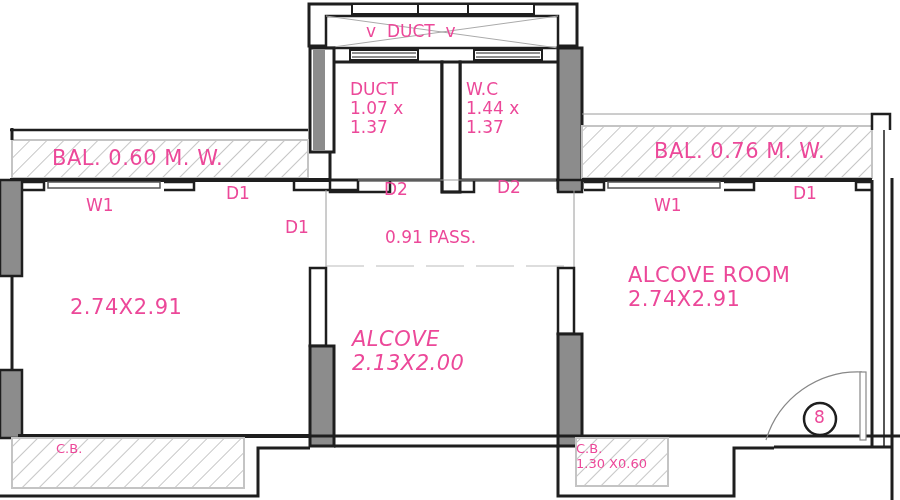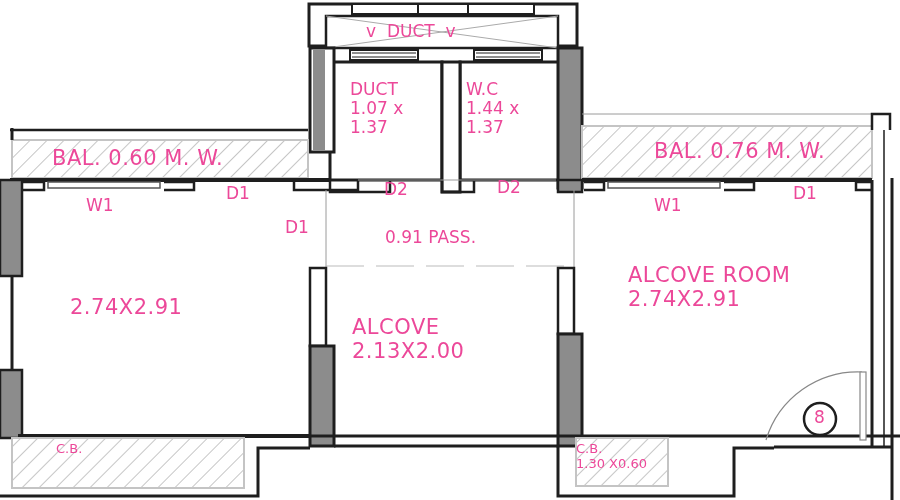--- a/index.html
+++ b/index.html
@@ -149,21 +149,21 @@
 <div class="lbl door-lbl" style="left:497px;top:178px;">D2</div>
 <div class="lbl door-lbl" style="left:654px;top:196px;">W1</div>
 <div class="lbl door-lbl" style="left:793px;top:184px;">D1</div>
 
 <div class="lbl small" style="left:385px;top:228px;">0.91 PASS.</div>
 
 <div class="lbl room-name" style="left:70px;top:296px;width:200px;">
   <div>2.74X2.91</div>
 </div>
 
-<div class="lbl room-name" style="left:352px;top:316px;width:180px;">
+<div class="lbl room-name" style="left:352px;top:328px;width:180px;font-style:italic;">
   <div>ALCOVE</div>
   <div>2.13X2.00</div>
 </div>
 
 <div class="lbl room-name" style="left:628px;top:264px;width:230px;">
   <div>ALCOVE ROOM</div>
   <div>2.74X2.91</div>
 </div>
 
 <div class="lbl tiny" style="left:56px;top:442px;width:160px;">

